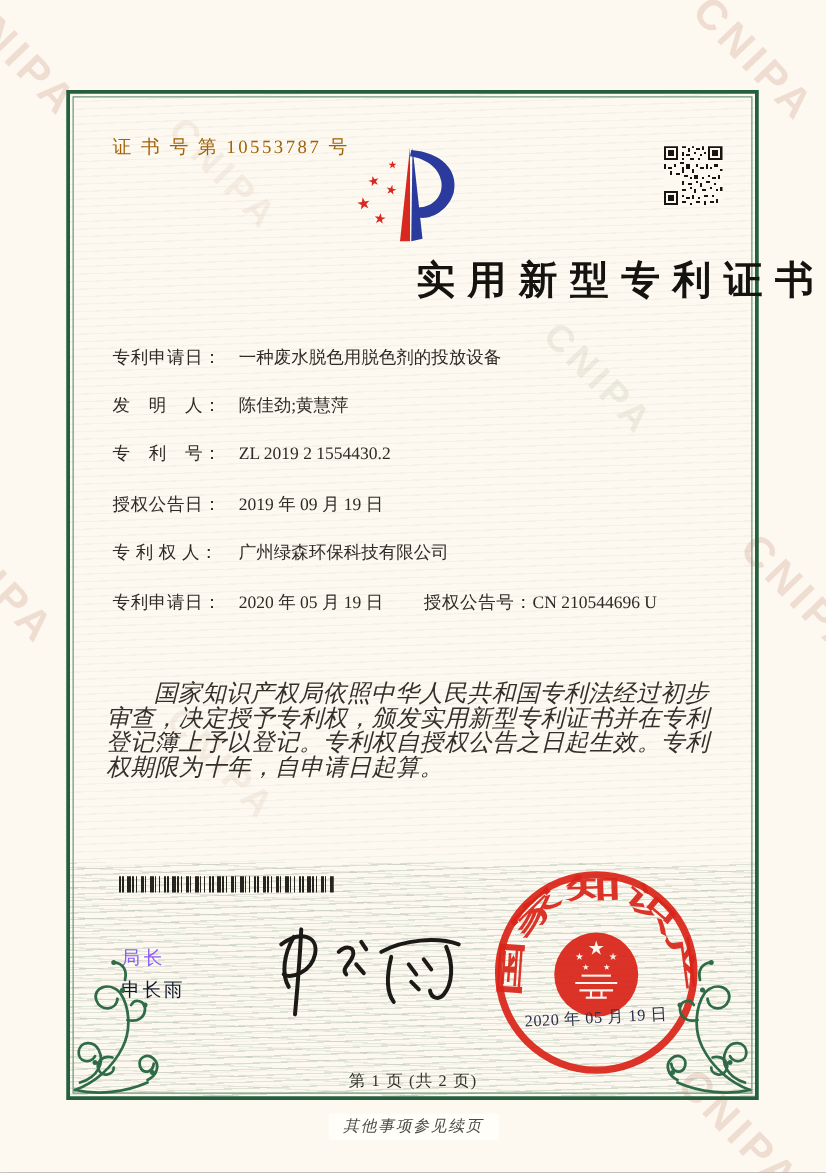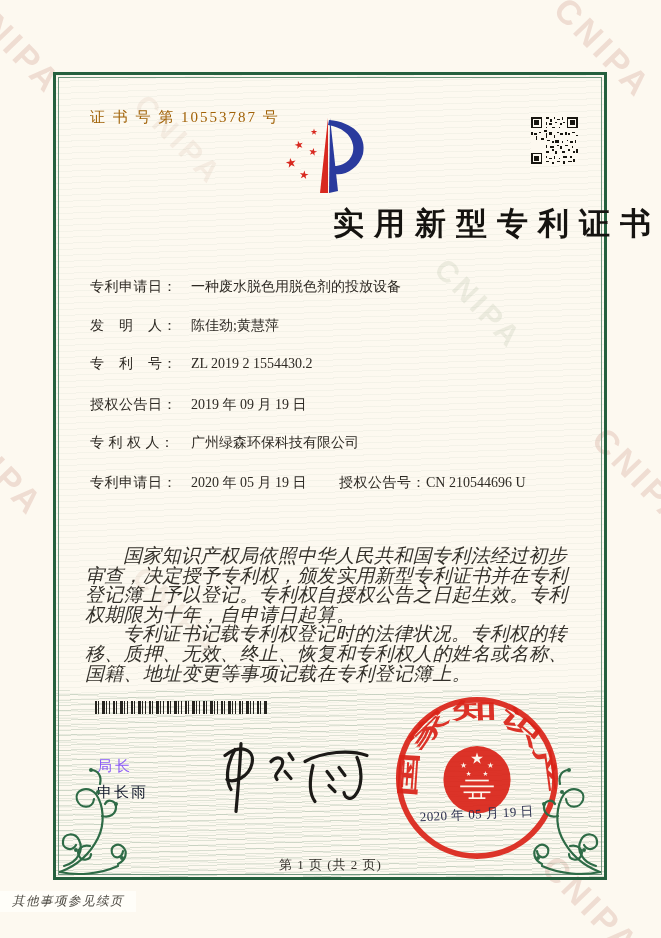--- a/index.html
+++ b/index.html
@@ -84,21 +84,21 @@
   .signature{position:absolute;left:205px;top:738px;width:180px;height:78px;}
   .seal{position:absolute;left:393px;top:694px;width:168px;height:168px;}
   .flourish{position:absolute;width:92px;height:128px;}
   .flourish.left{left:56px;top:748px;}
   .flourish.right{left:512px;top:748px;transform:scaleX(-1);}
   .page-num{
     position:absolute;left:0;top:856px;width:100%;text-align:center;
     font-size:13px;color:#33302a;letter-spacing:1px;
   }
   .bottom-note{
-    position:absolute;left:0;top:891px;width:100%;text-align:left;
+    position:absolute;left:0;top:891px;width:100%;text-align:center;
   }
   .bottom-note span{
     display:inline-block;background:#fffef9;padding:2px 12px;
     font-size:12.5px;color:#4d4a43;letter-spacing:1.5px;font-style:italic;
   }
 </style>
 </head>
 <body>
 
 <div class="page">
@@ -175,21 +175,20 @@
     <div class="frow row-grant" style="margin-top:-1px;">
       <span class="lab">专利申请日：</span>
       <span class="val">2020 年 05 月 19 日</span>
       <span class="lab2">授权公告号：</span>
       <span class="val2">CN 210544696 U</span>
     </div>
   </div>
 
   <div class="legal">
     <p>国家知识产权局依照中华人民共和国专利法经过初步审查，决定授予专利权，颁发实用新型专利证书并在专利登记簿上予以登记。专利权自授权公告之日起生效。专利权期限为十年，自申请日起算。</p>
-    <p>专利证书记载专利权登记时的法律状况。专利权的转移、质押、无效、终止、恢复和专利权人的姓名或名称、国籍、地址变更等事项记载在专利登记簿上。</p>
   </div>
 
   <div class="barcode"></div>
 
   <div class="sig-title">局长</div>
   <div class="sig-name">申长雨</div>
   <svg class="signature" viewBox="0 0 180 75">
     <g fill="none" stroke="#1c1a17" stroke-width="3.2" stroke-linecap="round" stroke-linejoin="round">
       <path d="M30,10 C22,24 20,40 26,50"></path>
       <path d="M20,16 C36,4 50,10 47,24 C44,38 28,44 22,40"></path>

